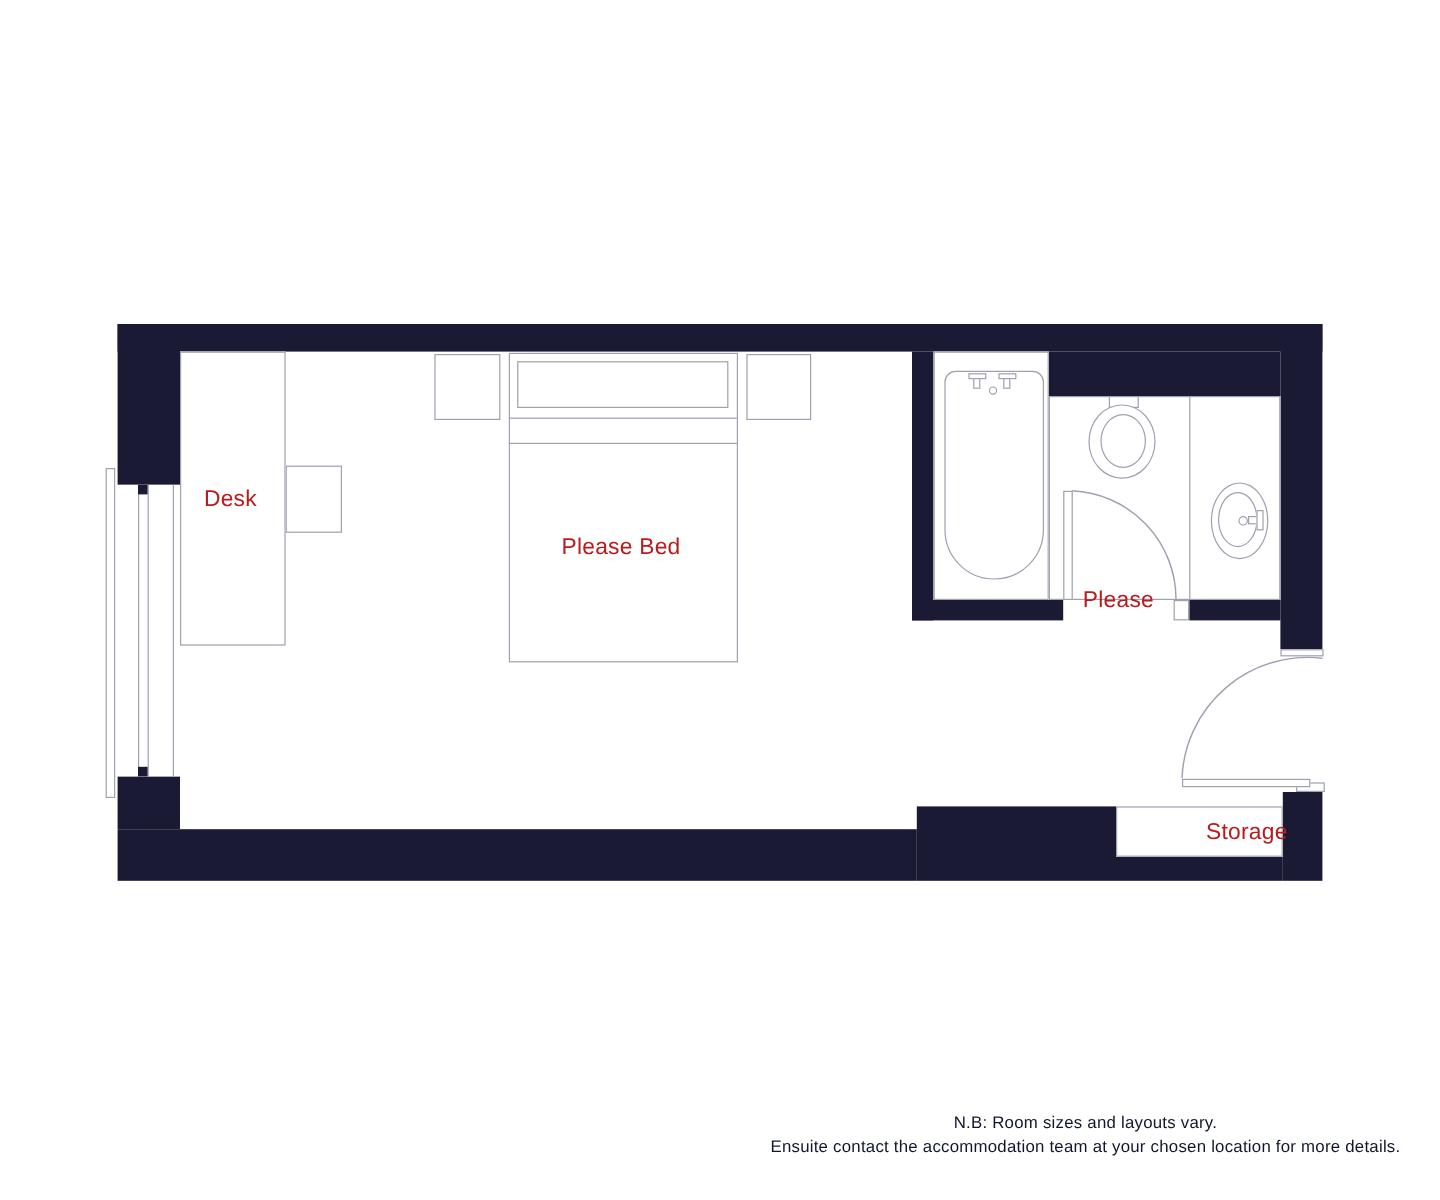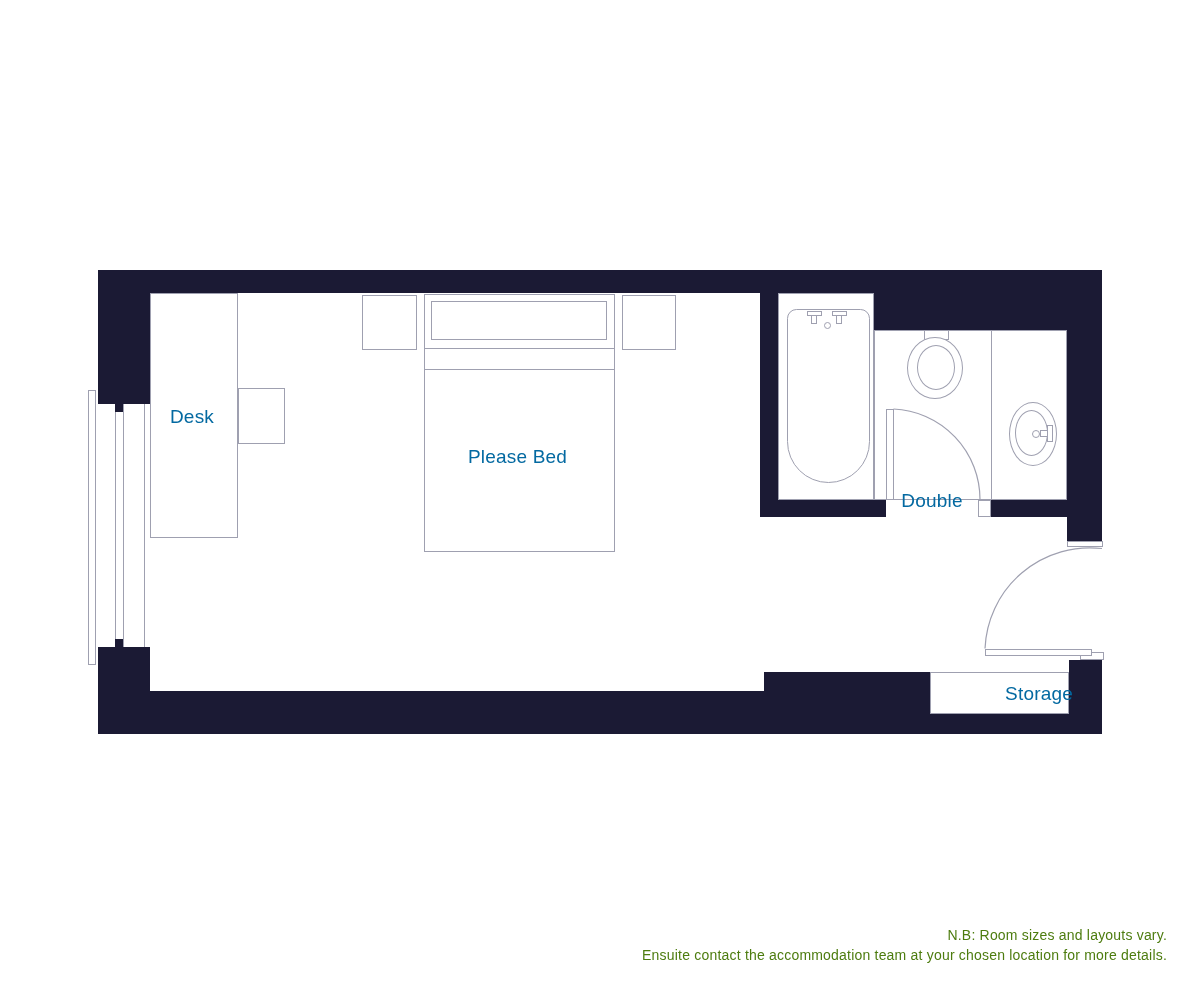--- a/index.html
+++ b/index.html
@@ -7,23 +7,23 @@
         font-family:"Liberation Sans", sans-serif;}
   
   .w{position:absolute;background:#1B1A34;}
   
   .o{position:absolute;background:#fff;border:1px solid #9FA0B0;box-sizing:border-box;}
   
   .wh{position:absolute;background:#fff;}
   
   .gl{position:absolute;background:#9FA0B0;}
   .round{border-radius:50%;}
-  .lbl{position:absolute;color:#0369a1;font-size:19px;letter-spacing:.2px;
+  .lbl{position:absolute;color:#b91c1c;font-size:19px;letter-spacing:.2px;
        transform:translate(-50%,-50%);white-space:nowrap;}
-  .note{position:absolute;right:33px;top:926px;text-align:right;color:#4d7c0f;
+  .note{position:absolute;right:33px;top:926px;text-align:center;color:#0f172a;
         font-size:14px;line-height:19.5px;letter-spacing:.2px;}
   svg.arcs{position:absolute;left:0;top:0;pointer-events:none;}
 </style>
 </head>
 <body>
 
 <div class="page">
 
   <div class="w" style="left:97.5px;top:270px;width:1004.5px;height:23px"></div>
   <div class="w" style="left:873.5px;top:293px;width:193px;height:36.5px"></div>
@@ -87,21 +87,21 @@
 
   <div class="o" style="left:930px;top:671.5px;width:138.5px;height:42.5px"></div>
 
   <svg class="arcs" width="1200" height="1000" viewBox="0 0 1200 1000">
     <path d="M 893.5 409 A 90.5 90.5 0 0 1 980 499.5" fill="none" stroke="#9FA0B0" stroke-width="1.2"></path>
     <path d="M 1102 548.5 A 105 105 0 0 0 985 648.5" fill="none" stroke="#9FA0B0" stroke-width="1.2"></path>
   </svg>
 
   <div class="lbl" style="left:192px;top:417px">Desk</div>
   <div class="lbl" style="left:517.5px;top:457px">Please Bed</div>
-  <div class="lbl" style="left:932px;top:501px">Double</div>
+  <div class="lbl" style="left:932px;top:501px">Please</div>
   <div class="lbl" style="left:1039px;top:693.5px">Storage</div>
 
   <div class="note">
     <div>N.B: Room sizes and layouts vary.</div>
     <div>Ensuite contact the accommodation team at your chosen location for more details.</div>
   </div>
 
 </div>
 
 </body></html>

